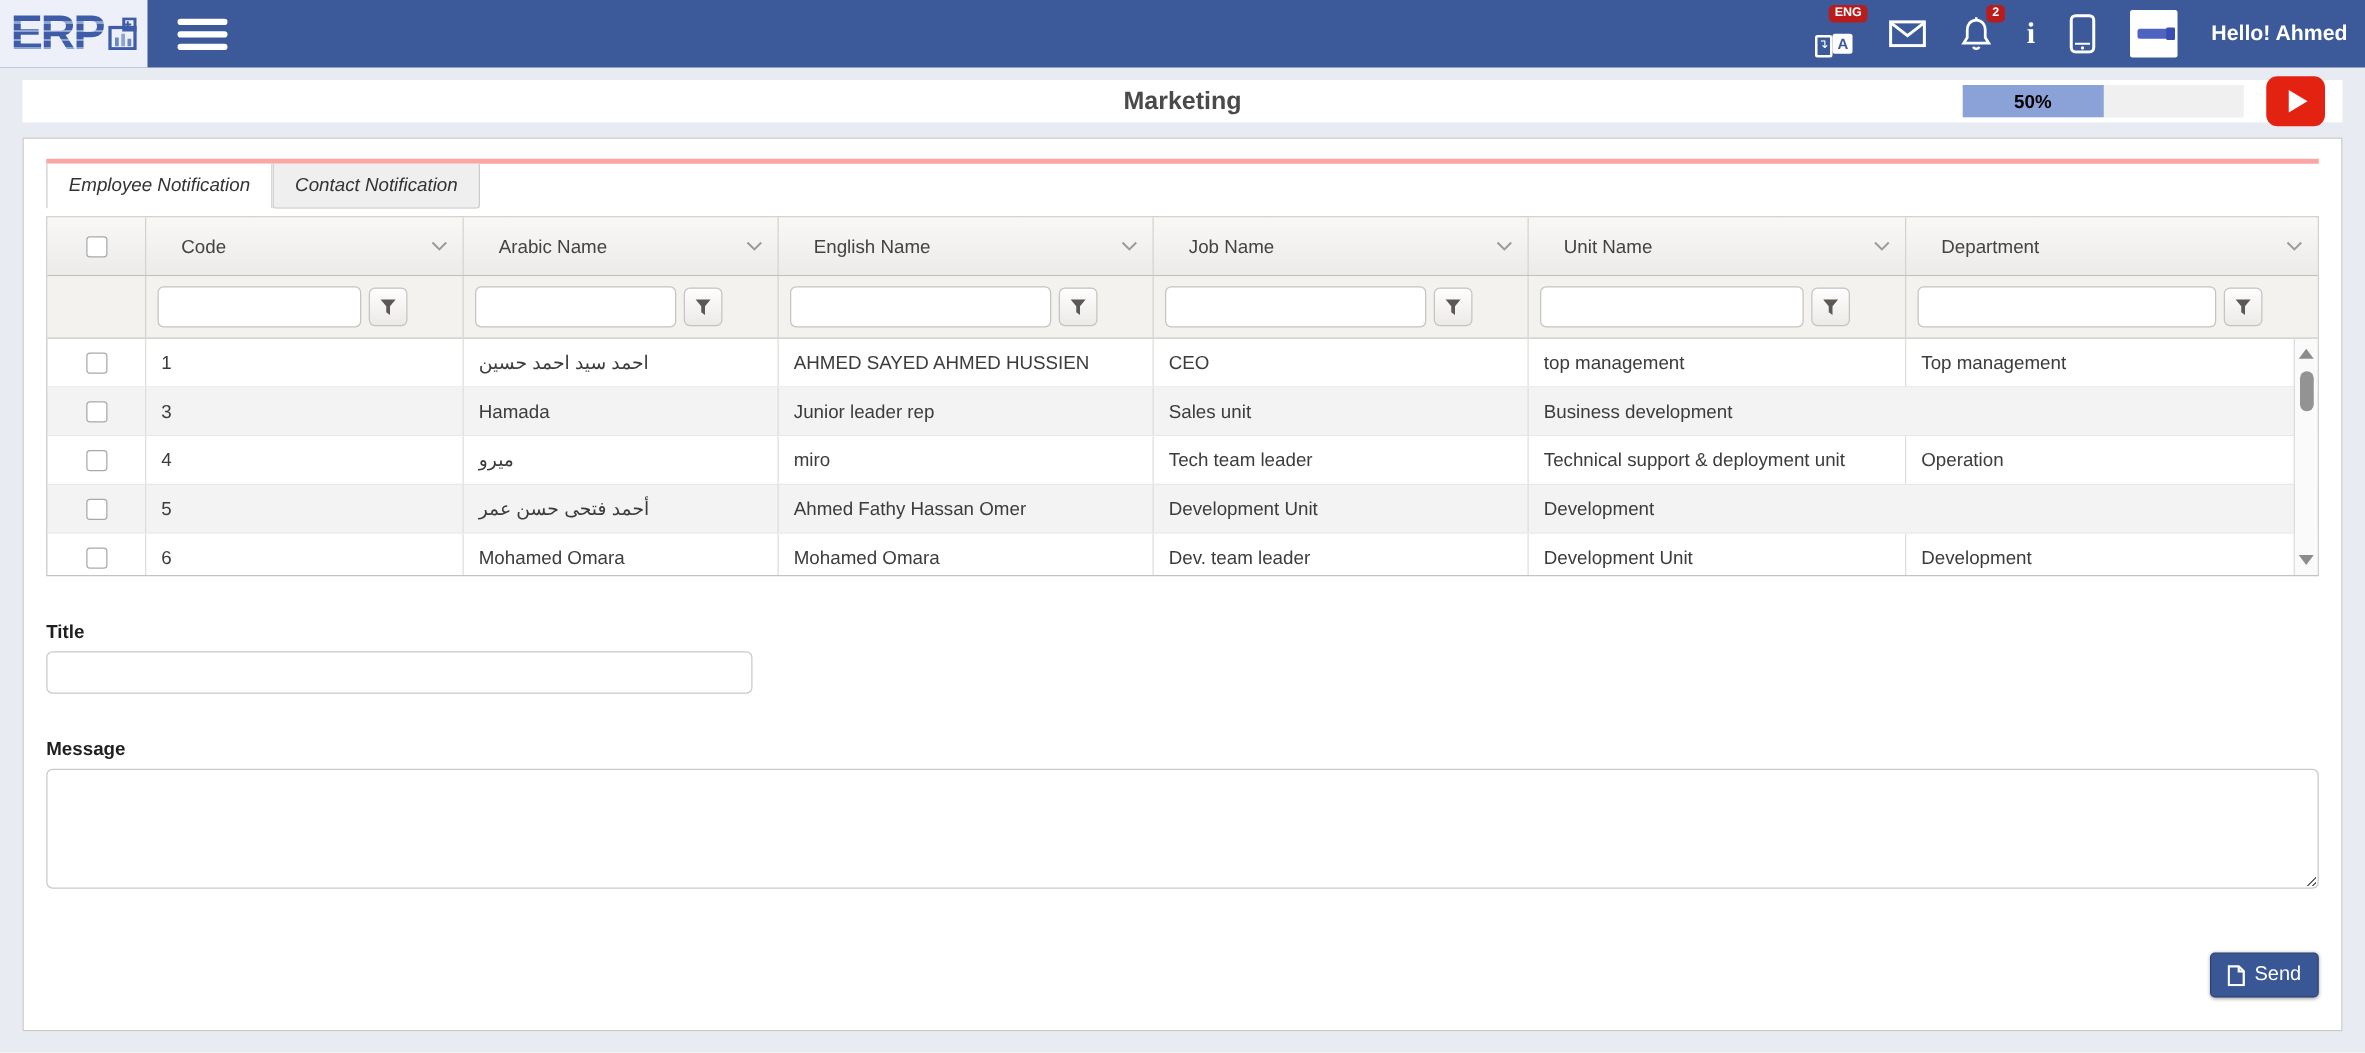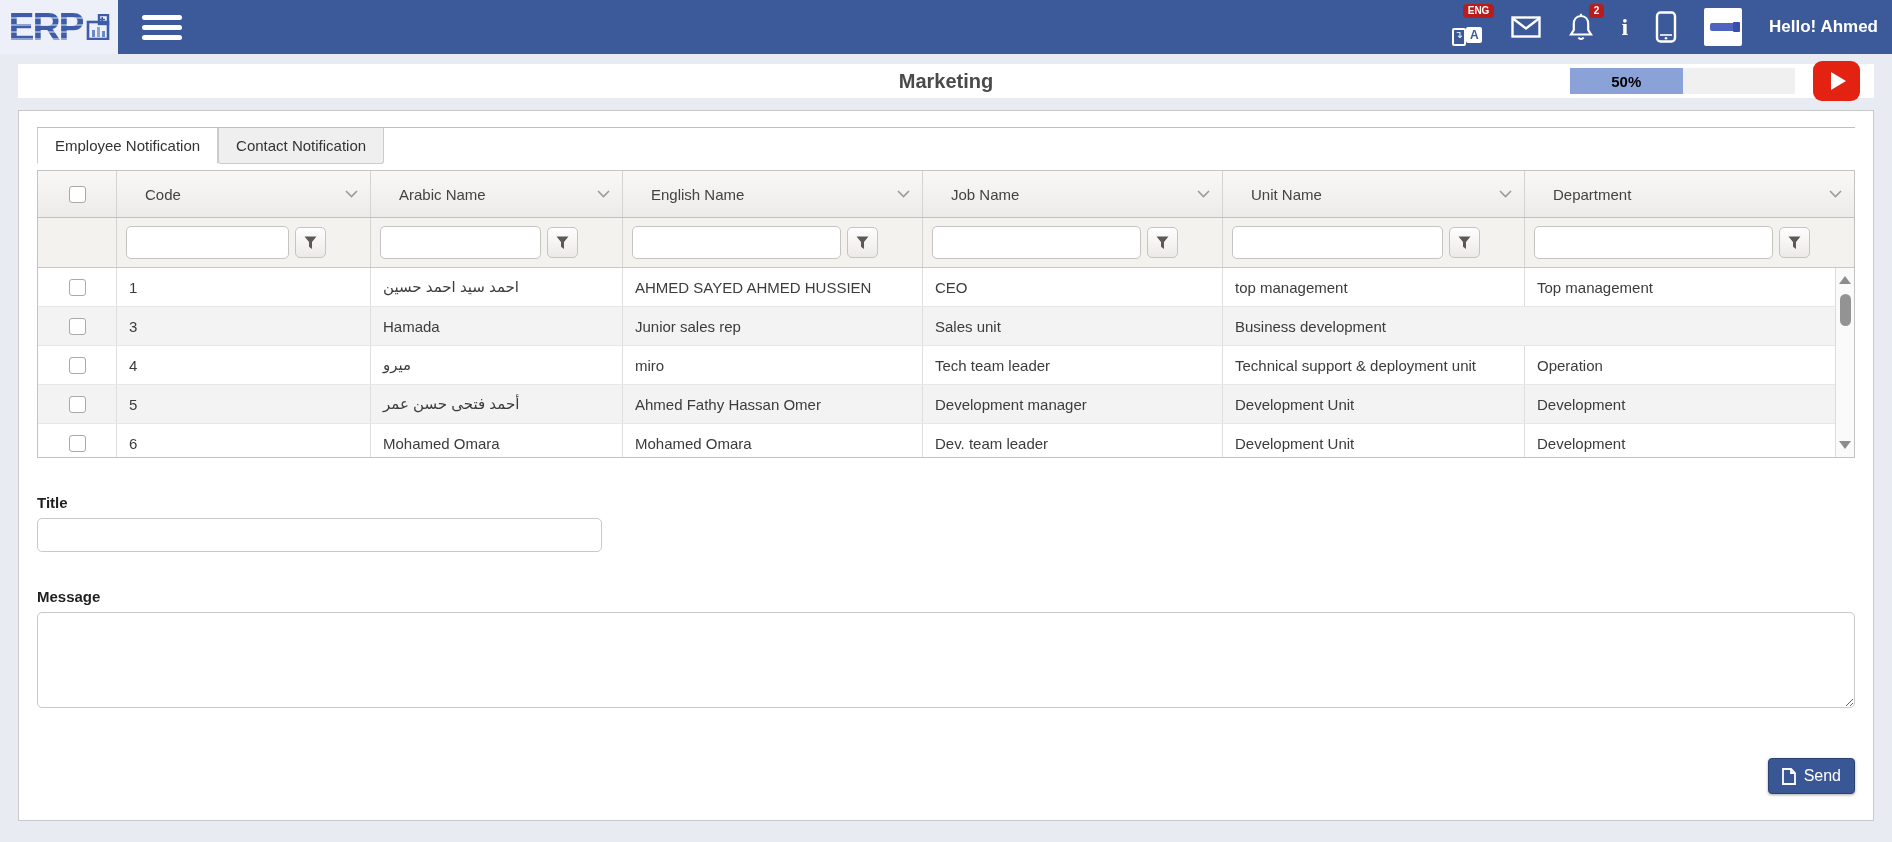--- a/index.html
+++ b/index.html
@@ -35,21 +35,21 @@
   .header-right { margin-left:auto; display:flex; align-items:center; gap:18px; padding-right:14px; z-index:1; }
   .progress-track { width:225px; height:26px; background:#f0f0f0; overflow:hidden; }
   .progress-fill { height:100%; background:#8aa2d8; display:flex; align-items:center; justify-content:center;
     color:#000000; font-weight:700; font-size:15px; }
   .play-button { width:47px; height:40px; background:#e32212; border:none; border-radius:9px; cursor:pointer;
     display:flex; align-items:center; justify-content:center; }
   .play-tri { width:0; height:0; border-left:15px solid #fff; border-top:9px solid transparent; border-bottom:9px solid transparent; margin-left:4px; }
 
   
   .main-panel { margin:12px 18px; background:#fff; border:1px solid #c9c9c9; padding:16px 18px 26px; }
-  .tabs { display:flex; border-top:1px solid #fca5a5; }
+  .tabs { display:flex; border-top:4px solid #fca5a5;font-style:italic; }
   .tab { padding:9px 17px; font-size:15px; color:#333; border:1px solid #ccc; border-radius:0 0 3px 3px; cursor:pointer;
     background:#efefef; border-top:none; }
   .tab.active { background:#fff; border-bottom-color:#fff; border-radius:0; }
 
   
   .grid { margin-top:6px; border:1px solid #c5c3c0; }
   .grow { display:grid; grid-template-columns:78px 254px 252px 300px 300px 302px 1fr; }
   .gh { height:47px; background:linear-gradient(#f9f8f6,#edebe9); border-bottom:1px solid #c2c0be; }
   .gh-cell { display:flex; align-items:center; padding-left:28px; position:relative; color:#434343; font-size:15px; border-left:1px solid #d5d3d0; }
   .gh-cell:first-child { border-left:none; justify-content:center; padding-left:0; }
@@ -269,21 +269,21 @@
         <div class="gr-cell">CEO</div>
         <div class="gr-cell">top management</div>
         <div class="gr-cell">Top management</div>
       </div>
       <div class="grow gr">
         <div class="gr-cell">
             <input type="checkbox" style="">
           </div>
         <div class="gr-cell">3</div>
         <div class="gr-cell">Hamada</div>
-        <div class="gr-cell">Junior sales rep</div>
+        <div class="gr-cell">Junior leader rep</div>
         <div class="gr-cell">Sales unit</div>
         <div class="gr-cell">Business development</div>
       </div>
       <div class="grow gr">
         <div class="gr-cell">
             <input type="checkbox" style="">
           </div>
         <div class="gr-cell">4</div>
         <div class="gr-cell">ميرو</div>
         <div class="gr-cell">miro</div>
@@ -291,21 +291,20 @@
         <div class="gr-cell">Technical support &amp; deployment unit</div>
         <div class="gr-cell">Operation</div>
       </div>
       <div class="grow gr">
         <div class="gr-cell">
             <input type="checkbox" style="">
           </div>
         <div class="gr-cell">5</div>
         <div class="gr-cell">أحمد فتحى حسن عمر</div>
         <div class="gr-cell">Ahmed Fathy Hassan Omer</div>
-        <div class="gr-cell">Development manager</div>
         <div class="gr-cell">Development Unit</div>
         <div class="gr-cell">Development</div>
       </div>
       <div class="grow gr">
         <div class="gr-cell">
             <input type="checkbox" style="">
           </div>
         <div class="gr-cell">6</div>
         <div class="gr-cell">Mohamed Omara</div>
         <div class="gr-cell">Mohamed Omara</div>

